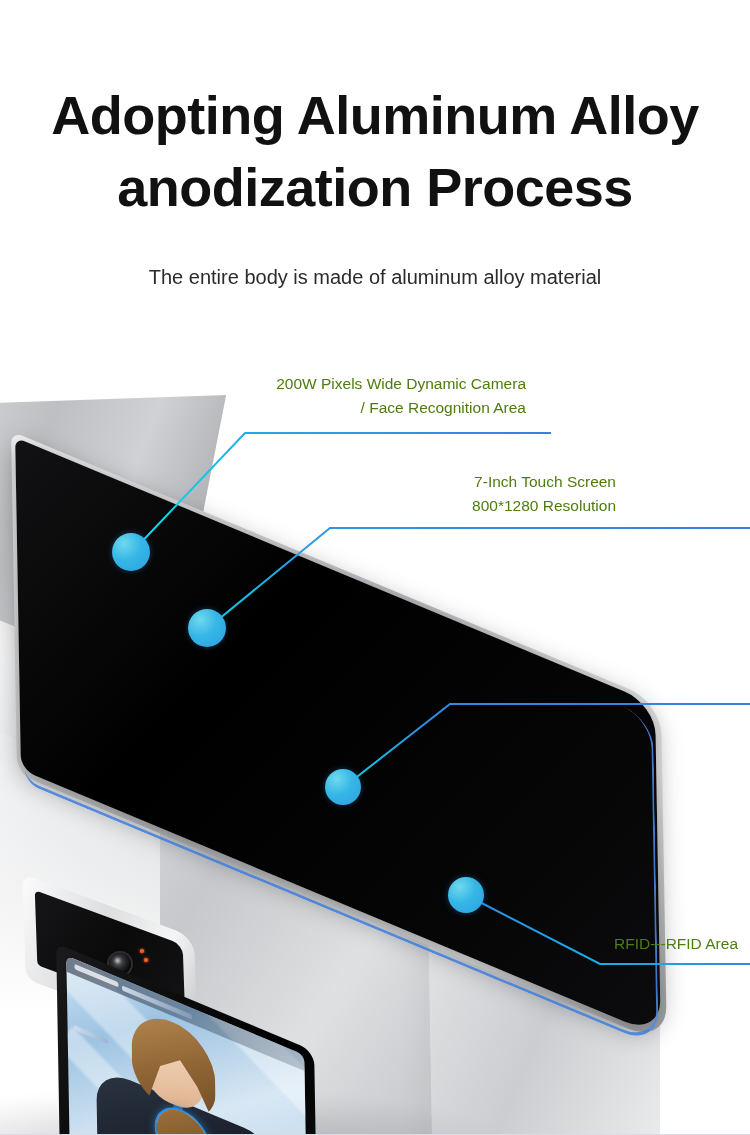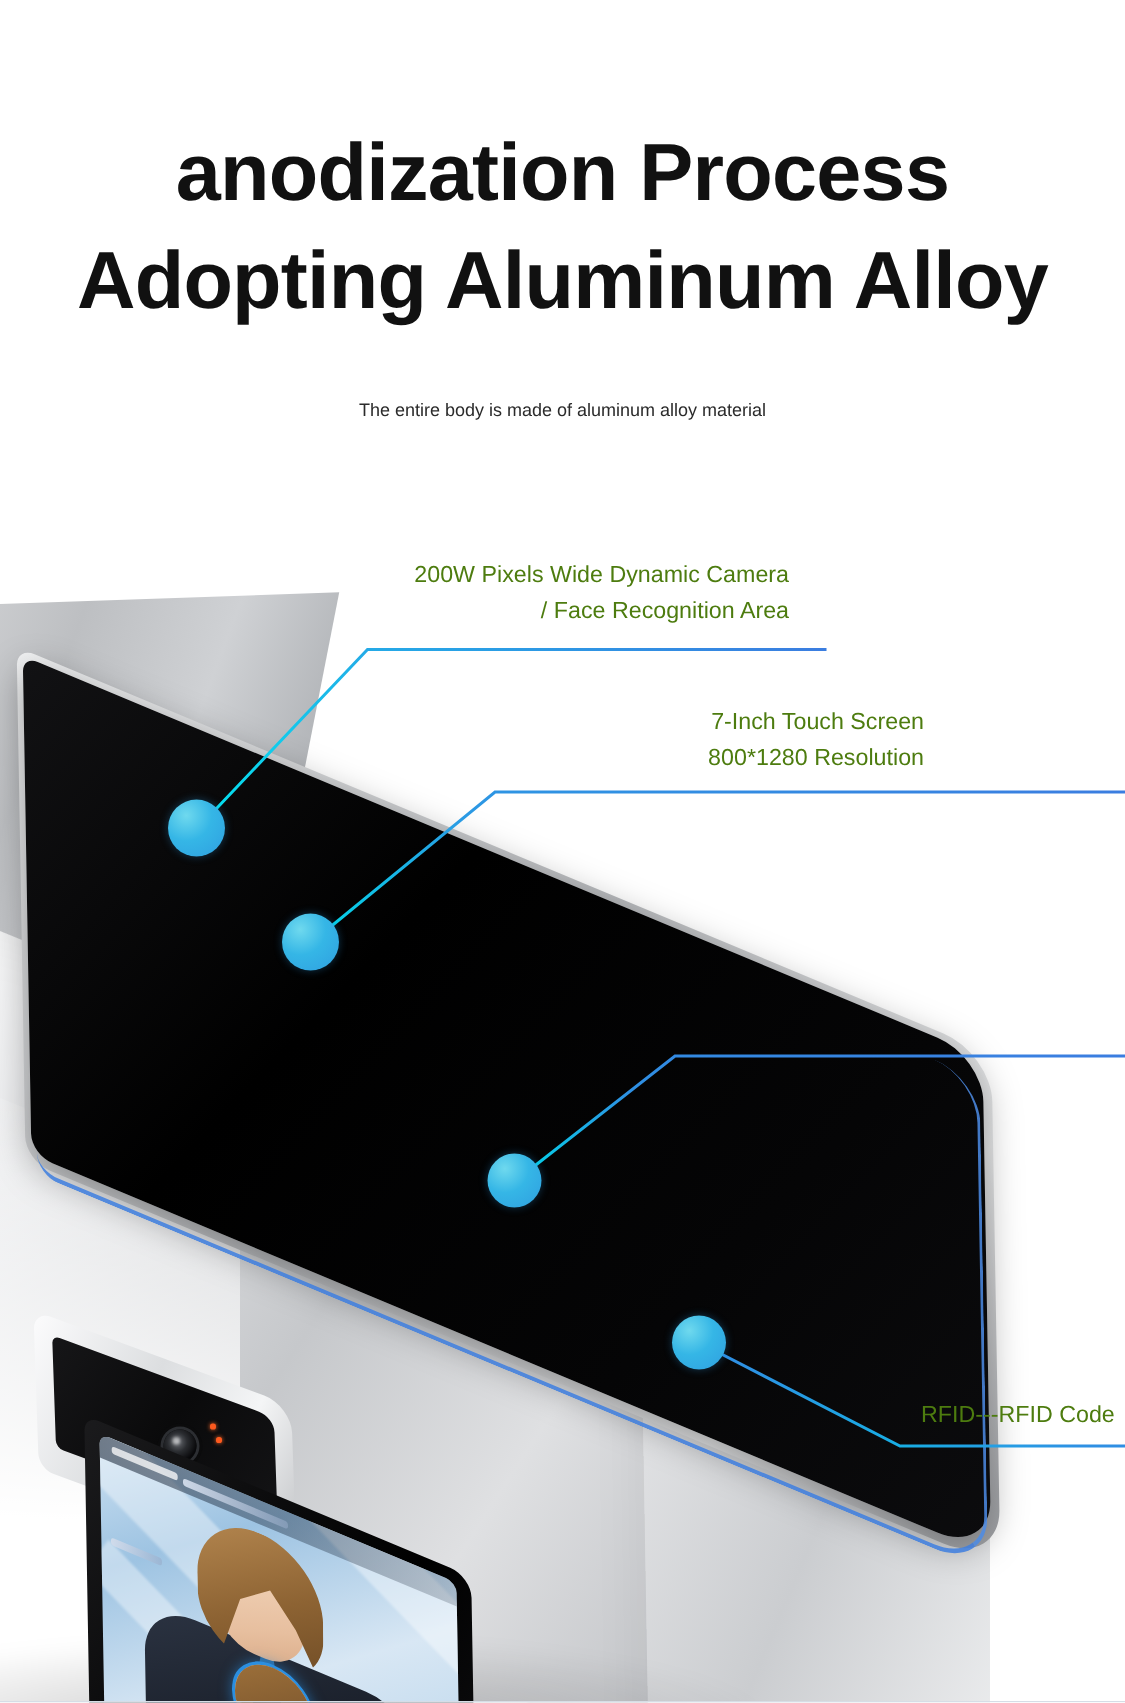--- a/index.html
+++ b/index.html
@@ -13,21 +13,21 @@
 
   
   .header { position:absolute; left:0; top:0; width:750px; text-align:center; }
   .title {
     font-size:54px; line-height:1.33; font-weight:700; color:#111;
     letter-spacing:-0.5px; padding-top:80px;
     font-family:"Liberation Sans", sans-serif;
   }
   .title-line { display:block; }
   .subtitle {
-    font-size:12px; color:#2b2b2b; margin-top:42px; font-weight:400;
+    font-size:20px; color:#2b2b2b; margin-top:42px; font-weight:400;
   }
 
   
   .callout { position:absolute; font-size:15.5px; color:#4d7c0f; white-space:nowrap; }
   .callout .cl-line { display:block; text-align:right; line-height:1.55; }
 
   #lbl-camera { left:262px; top:372px; width:264px; }
   #lbl-screen { left:452px; top:470px; width:164px; }
   #lbl-qr     { left:502px; top:674px; }
   #lbl-rfid   { left:614px; top:932px; }
@@ -201,22 +201,22 @@
   }
   .bottom-rule { position:absolute; left:0; bottom:0; width:750px; height:1px; background:#d6dde6; }
 </style>
 </head>
 <body>
 
 <div class="page">
 
   <div class="header">
     <h1 class="title">
+      <span class="title-line">Adopting Aluminum Alloy</span>
       <span class="title-line">anodization Process</span>
-      <span class="title-line">Adopting Aluminum Alloy</span>
     </h1>
     <div class="subtitle">The entire body is made of aluminum alloy material</div>
   </div>
 
   <div class="device-stage">
 
     <div class="cabinet-left"></div>
     <div class="cabinet-right"></div>
     <div class="cabinet-shadowband"></div>
     <div class="cabinet-front"></div>
@@ -299,17 +299,17 @@
     <span class="cl-line">/ Face Recognition Area</span>
   </div>
 
   <div class="callout" id="lbl-screen">
     <span class="cl-line">7-Inch Touch Screen</span>
     <span class="cl-line">800*1280 Resolution</span>
   </div>
 
 
   <div class="callout" id="lbl-rfid">
-    <span class="cl-line">RFID---RFID Code</span>
+    <span class="cl-line">RFID---RFID Area</span>
   </div>
 
   <div class="bottom-rule"></div>
 </div>
 
 </body></html>

